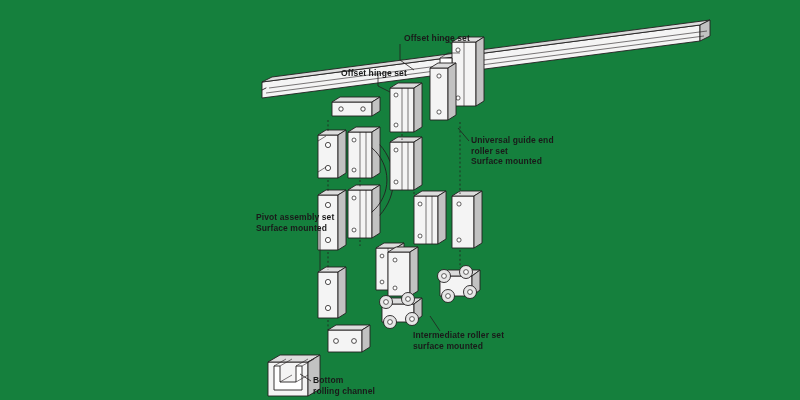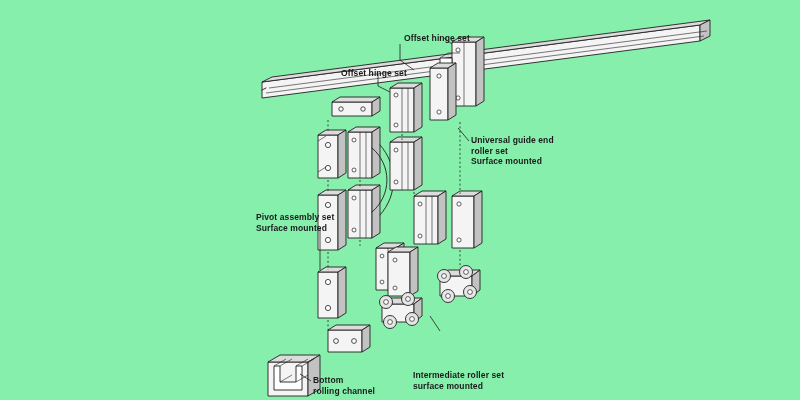--- a/index.html
+++ b/index.html
@@ -4,21 +4,21 @@
 <style>
   html, body {
     margin: 0;
     padding: 0;
     background: #ffffff;
   }
   #stage {
     position: relative;
     width: 800px;
     height: 400px;
-    background: #86efac;
+    background: #15803d;
     overflow: hidden;
     font-family: "Liberation Sans", sans-serif;
   }
   #diagram-svg {
     position: absolute;
     left: 0;
     top: 0;
     width: 800px;
     height: 400px;
   }
@@ -245,18 +245,18 @@
     </g>
   </svg>
 
   <div class="label" style="left:404px; top:33px;">Offset hinge set</div>
   <div class="label" style="left:341px; top:68px;">Offset hinge set</div>
   <div class="label" style="left:471px; top:135px;">Universal guide end
 roller set
 Surface mounted</div>
   <div class="label" style="left:256px; top:212px;">Pivot assembly set
 Surface mounted</div>
-  <div class="label" style="left:413px; top:330px;margin-top:40px;">Intermediate roller set
+  <div class="label" style="left:413px; top:330px;">Intermediate roller set
 surface mounted</div>
   <div class="label" style="left:313px; top:375px;">Bottom
 rolling channel</div>
 
 </div>
 
 </body></html>

